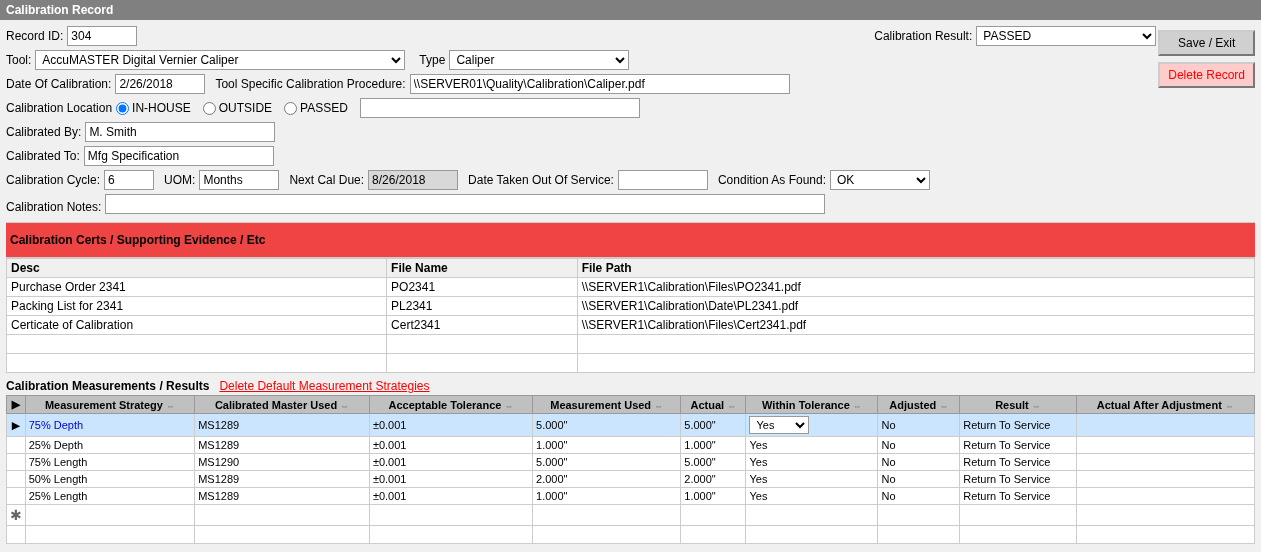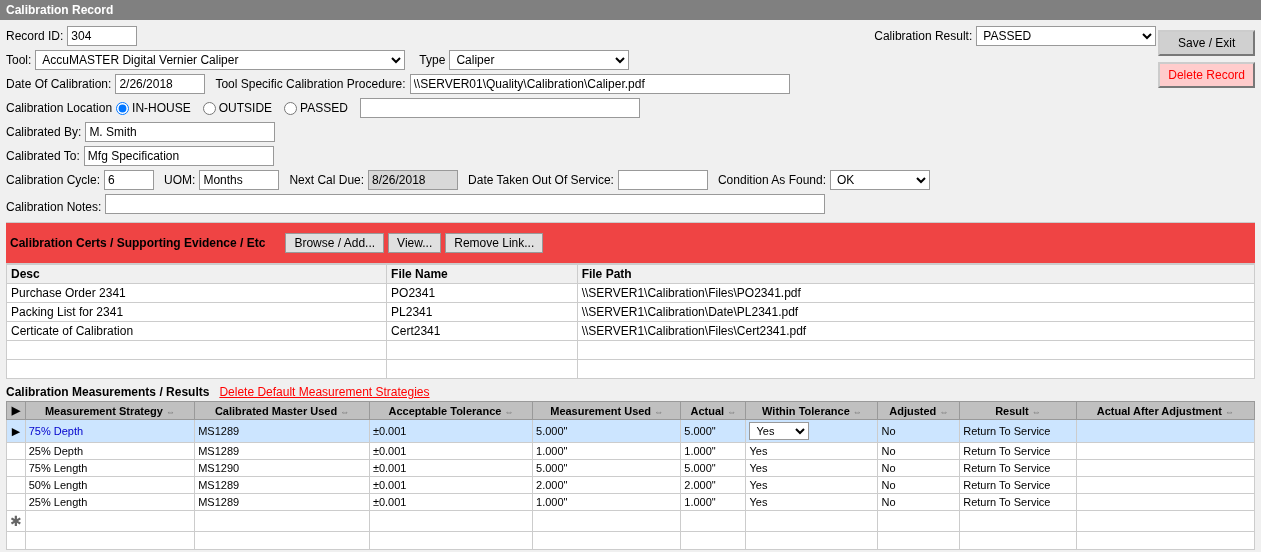--- a/index.html
+++ b/index.html
@@ -321,25 +321,20 @@
     </div>
 
     <div class="right-buttons">
       <button class="btn-save">Save / Exit</button>
       <button class="btn-delete">Delete Record</button>
     </div>
   </div>
 
   <div class="section-header">
     <span>Calibration Certs / Supporting Evidence / Etc</span>
-    <div class="btn-group">
-      <button class="btn">Browse / Add...</button>
-      <button class="btn">View...</button>
-      <button class="btn">Remove Link...</button>
-    </div>
   </div>
 
   <table class="certs-table">
     <thead>
       <tr>
         <th>Desc</th>
         <th>File Name</th>
         <th>File Path</th>
       </tr>
     </thead>

